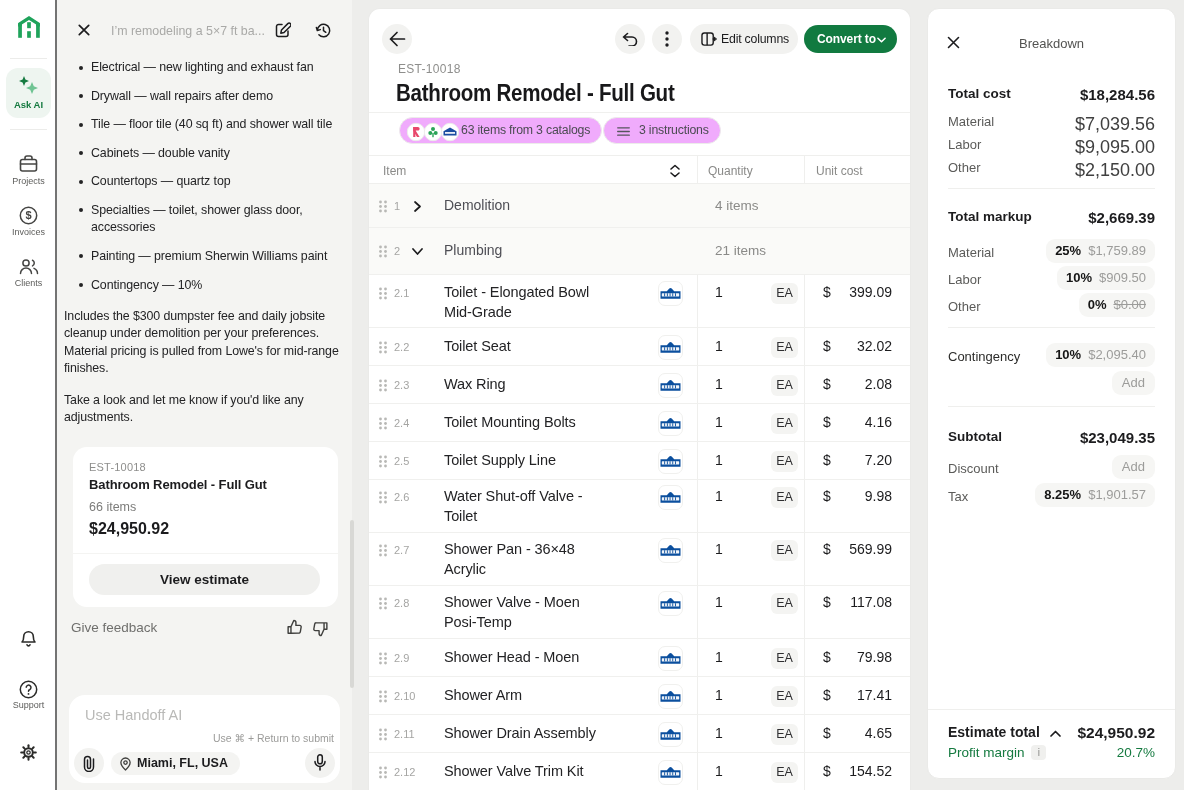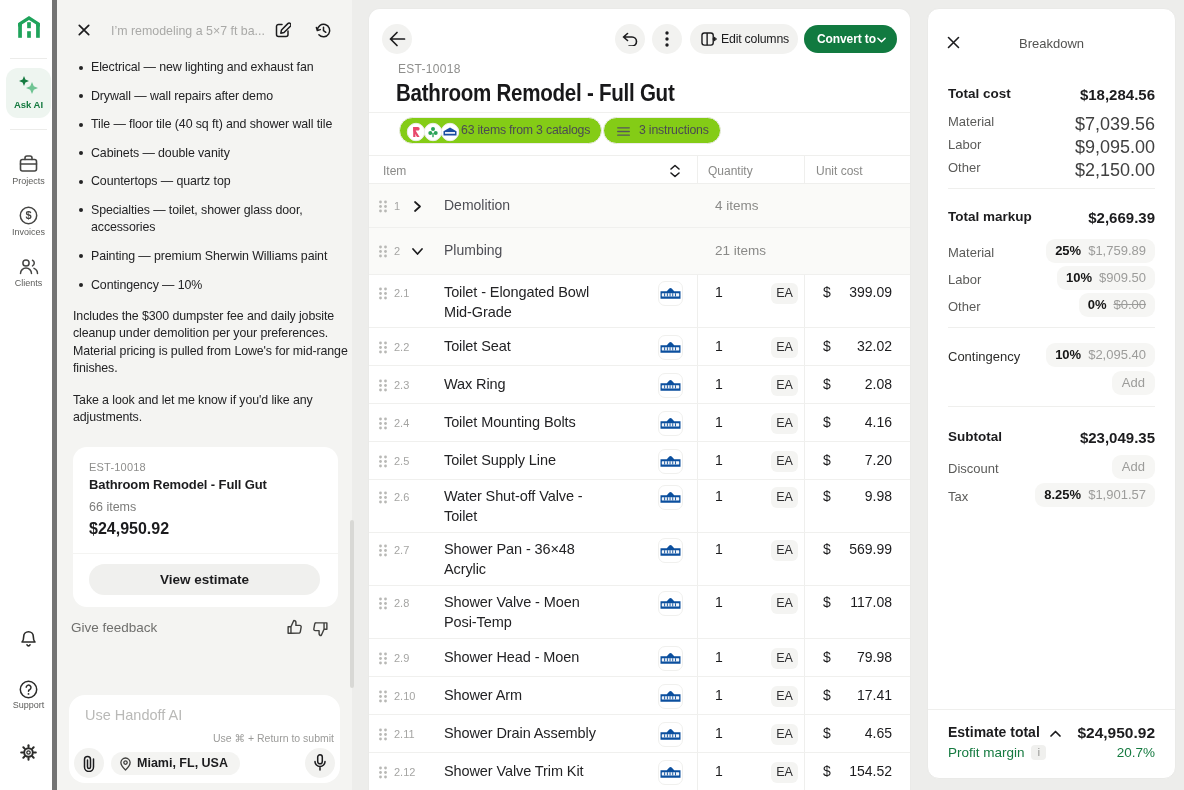--- a/index.html
+++ b/index.html
@@ -2,32 +2,32 @@
 <html><head>
 <meta charset="utf-8">
 <style>
   * { margin:0; padding:0; box-sizing:border-box; }
   html,body { width:1184px; height:790px; overflow:hidden; }
   body { background:#ededeb; font-family:"Liberation Sans", sans-serif; position:relative; }
   .abs { position:absolute; }
   svg { display:block; }
 
   
-  #sidebar { left:0; top:0; width:57px; height:790px; background:#fff; border-right:5px solid #737373; }
+  #sidebar { left:0; top:0; width:57px; height:790px; background:#fff; border-right:2px solid #737373; }
   #sidebar .navlbl { width:57px; text-align:center; font-size:9px; color:#5d5d5b; position:absolute; }
   #askai { left:6px; top:68px; width:45px; height:50px; background:#eef5f0; border-radius:12px; position:absolute; }
   #askai .t { position:absolute; top:31px; width:45px; text-align:center; font-size:9.5px; font-weight:bold; color:#157a40; }
 
   
   #chat { left:57px; top:0; width:295px; height:790px; background:#f4f4f2; }
   #chat .title { position:absolute; left:54px; top:24px; font-size:12.4px; color:#a9a9a7; }
   ul.blist { position:absolute; left:22px; top:59px; list-style:none; width:272px; }
   ul.blist li { position:relative; padding-left:12px; font-size:12.4px; color:#232325; margin-bottom:11.2px; line-height:17.4px; letter-spacing:-0.1px;}
   ul.blist li:before { content:""; position:absolute; left:0; top:6.5px; width:4px; height:4px; border-radius:50%; background:#232325; }
-  .para { position:absolute; left:16px; width:276px; font-size:12.4px; color:#232325; line-height:17.4px; letter-spacing:-0.1px;}
+  .para { position:absolute; left:7px; width:276px; font-size:12.4px; color:#232325; line-height:17.4px; letter-spacing:-0.1px;}
 
   #estcard { position:absolute; left:16px; top:447px; width:265px; height:160px; background:#fff; border-radius:14px; }
   #estcard .est { position:absolute; left:16px; top:14px; font-size:11px; color:#8e8e8c; letter-spacing:0.2px; }
   #estcard .nm { position:absolute; left:16px; top:30px; font-size:13px; font-weight:bold; color:#1c1c1e; letter-spacing:-0.1px;}
   #estcard .it { position:absolute; left:16px; top:53px; font-size:12.5px; color:#7c7c7a; }
   #estcard .pr { position:absolute; left:16px; top:73px; font-size:16px; font-weight:bold; color:#1c1c1e; }
   #estcard .btn { position:absolute; left:16px; top:69px; width:231px; height:31px; background:#f0f0ee; border-radius:16px; text-align:center; font-size:13.5px; font-weight:bold; color:#1c1c1e; line-height:31px; top:117px;}
   #feedback { position:absolute; left:14px; top:620px; font-size:13.5px; color:#6f6f6d; }
 
   #inputcard { position:absolute; left:12px; top:695px; width:271px; height:88px; background:#fff; border-radius:16px; }
@@ -38,21 +38,21 @@
   #inputcard .mic { position:absolute; right:5px; top:53px; width:30px; height:30px; border-radius:50%; background:#f2f2f0; }
   #chatscroll { position:absolute; left:293px; top:520px; width:4px; height:168px; border-radius:2px; background:#d8d8d5; }
 
   
   #main { left:368px; top:8px; width:543px; height:782px; background:#fff; border-radius:12px 12px 0 0; border:1px solid #eaeae8; border-bottom:none; overflow:hidden; }
   .circbtn { position:absolute; width:30px; height:30px; border-radius:50%; background:#f2f2f0; }
   #editcols { position:absolute; left:321px; top:15px; height:30px; background:#f2f2f0; border-radius:16px; font-size:12.3px; color:#1c1c1e; line-height:30px; padding:0 9px 0 31px; letter-spacing:-0.2px; }
   #convert { position:absolute; left:435px; top:16px; width:93px; height:28px; background:#117a40; border-radius:15px; color:#fff; font-size:12px; font-weight:bold; line-height:28px; padding-left:13px; letter-spacing:-0.1px; }
   #main .est { position:absolute; left:29px; top:53px; font-size:12px; color:#8e8e8c; letter-spacing:0.3px; }
   #main h1 { position:absolute; left:27px; top:71px; font-size:23.5px; font-weight:bold; color:#18181a; letter-spacing:-0.3px; transform:scaleX(0.875); transform-origin:0 0; white-space:nowrap; }
-  .pill { position:absolute; top:108px; height:27px; border:1px solid #ececea; border-radius:14px; background:#84cc16; font-size:12.3px; color:#4b4b52; line-height:25px; letter-spacing:-0.2px; }
+  .pill { position:absolute; top:108px; height:27px; border:1px solid #ececea; border-radius:14px; background:#f0abfc; font-size:12.3px; color:#4b4b52; line-height:25px; letter-spacing:-0.2px; }
   .hdr { position:absolute; left:0; width:543px; height:29px; border-top:1px solid #efefed; border-bottom:1px solid #efefed; font-size:12px; color:#8a8a88; }
   .colsep { position:absolute; top:146px; bottom:0; width:1px; background:#efefed; }
   .row { position:absolute; left:0; width:543px; border-bottom:1px solid #f0f0ee; }
   .grow { background:#fafaf8; }
   .handle { position:absolute; left:9px; width:10px; height:13px; }
   .rnum { position:absolute; left:25px; font-size:11px; color:#a5a5a3; }
   .iname { position:absolute; left:75px; font-size:14.5px; color:#232325; line-height:19.5px; letter-spacing:-0.1px;}
   .gname { position:absolute; left:75px; font-size:14px; color:#4e4e55; }
   .gitems { position:absolute; left:346px; font-size:13.5px; color:#8a8a88; }
   .qty1 { position:absolute; left:346px; font-size:14px; color:#1c1c1e; }

